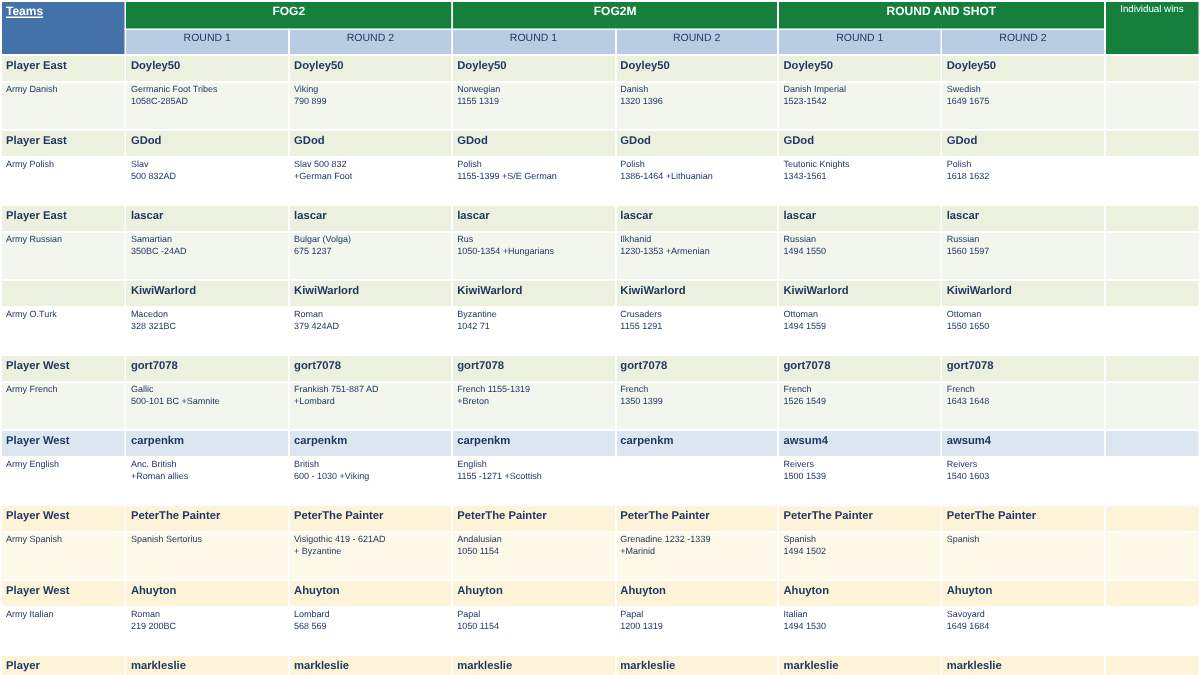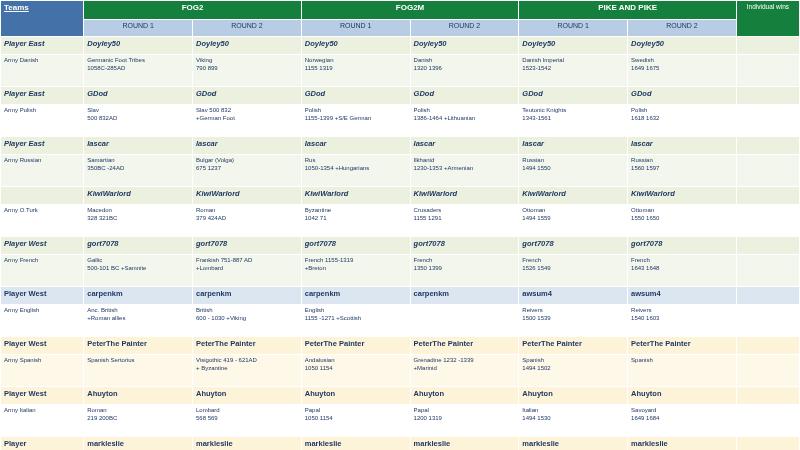--- a/index.html
+++ b/index.html
@@ -43,21 +43,21 @@
     color:#1f3864;
     font-size:7px;
     text-align:center;
     height:12px;
     vertical-align:middle;
     border:1px solid #ffffff;
   }
   
   .player-row td{ font-weight:bold; font-size:7.5px; height:13px; vertical-align:middle;}
   .army-row td{ font-size:6px; height:27px; line-height:1.25;}
-  .shade-green td{ background:#ebf1de;font-style:italic; }
+  .shade-green td{ background:#ebf1de; }
   .shade-green-lt td{ background:#f2f6ec; }
   .shade-blue td{ background:#dce6f1; }
   .shade-cream td{ background:#fdf3d8; }
   .shade-cream-lt td{ background:#fdf8e7; }
   .shade-white td{ background:#ffffff; }
 
   .teamcol{ width:62px; }
   .datacol{ width:81px; }
   .winscol{ width:47px; }
   .army-name{ display:block; }
@@ -75,21 +75,21 @@
     <col class="datacol">
       <col class="datacol">
       <col class="datacol">
       <col class="winscol">
   </colgroup>
   <thead>
     <tr class="hdr-top">
       <td class="teams-cell" rowspan="2">Teams</td>
       <td colspan="2">FOG2</td>
       <td colspan="2">FOG2M</td>
-      <td colspan="2">PIKE AND PIKE</td>
+      <td colspan="2">ROUND AND SHOT</td>
       <td rowspan="2" style="font-weight:normal;font-size:6.5px;">Individual wins</td>
     </tr>
     <tr class="hdr-round">
       <td>ROUND 1</td>
       <td>ROUND 2</td>
       <td>ROUND 1</td>
       <td>ROUND 2</td>
       <td>ROUND 1</td>
       <td>ROUND 2</td>
     </tr>

